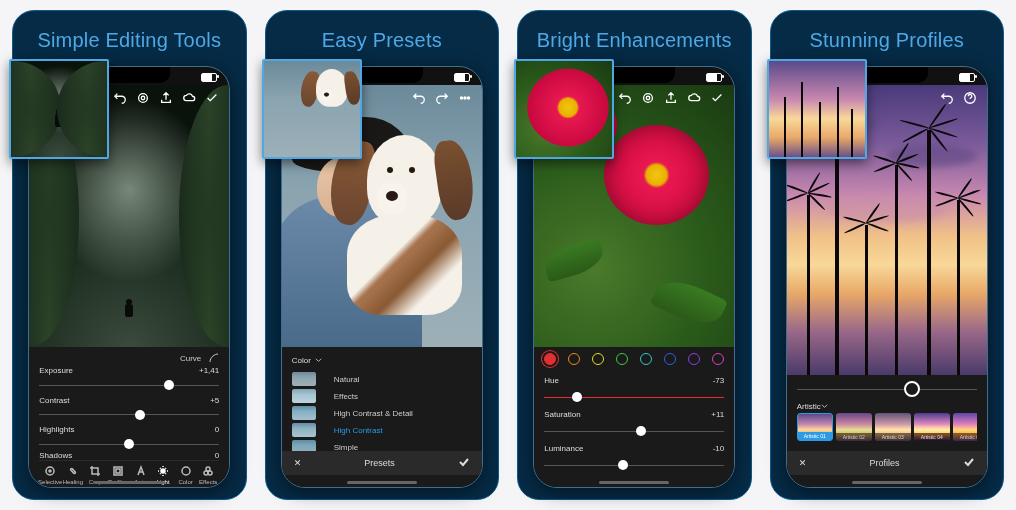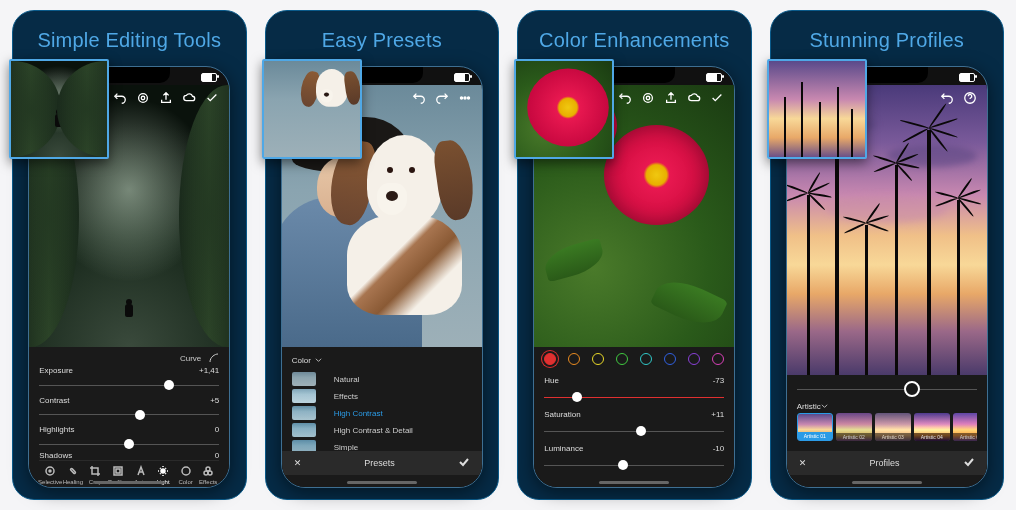--- a/index.html
+++ b/index.html
@@ -331,46 +331,46 @@
       <div class="preset-list">
         <div class="preset-item">
               <div class="pthumb beagle-scene" style="filter:saturate(.9)"></div>
               <span class="plabel">Natural</span>
             </div>
         <div class="preset-item">
               <div class="pthumb beagle-scene" style="filter:brightness(1.2)"></div>
               <span class="plabel">Effects</span>
             </div>
         <div class="preset-item">
+              <div class="pthumb beagle-scene" style="filter:contrast(1.3) saturate(1.2)"></div>
+              <span class="plabel">High Contrast &amp; Detail</span>
+            </div>
+        <div class="preset-item">
               <div class="pthumb beagle-scene" style="filter:contrast(1.4)"></div>
               <span class="plabel active">High Contrast</span>
-            </div>
-        <div class="preset-item">
-              <div class="pthumb beagle-scene" style="filter:contrast(1.3) saturate(1.2)"></div>
-              <span class="plabel">High Contrast &amp; Detail</span>
             </div>
         <div class="preset-item">
               <div class="pthumb beagle-scene" style="filter:saturate(1.6)"></div>
               <span class="plabel">Simple</span>
             </div>
       </div>
     </div>
     <div class="foot">
       <span class="x">✕</span>
       <span>Presets</span>
       <span class="chk"><svg viewBox="0 0 12 12">
               <path d="M2 6l3 3 5-6"></path>
             </svg></span>
     </div>
     <div class="homebar"></div>
   </div>
 </div>
 
 <div class="card">
-  <h2>Color Enhancements</h2>
+  <h2>Bright Enhancements</h2>
   <div class="inset zinnia-scene">
     <div class="flower f2" style="transform:scale(1.2);left:18px;top:14px;"></div>
   </div>
   <div class="phone">
     <div class="notch"></div>
     <div class="status">
       <div class="sig">
             <div class="bars">
               <span></span>
               <span></span>

